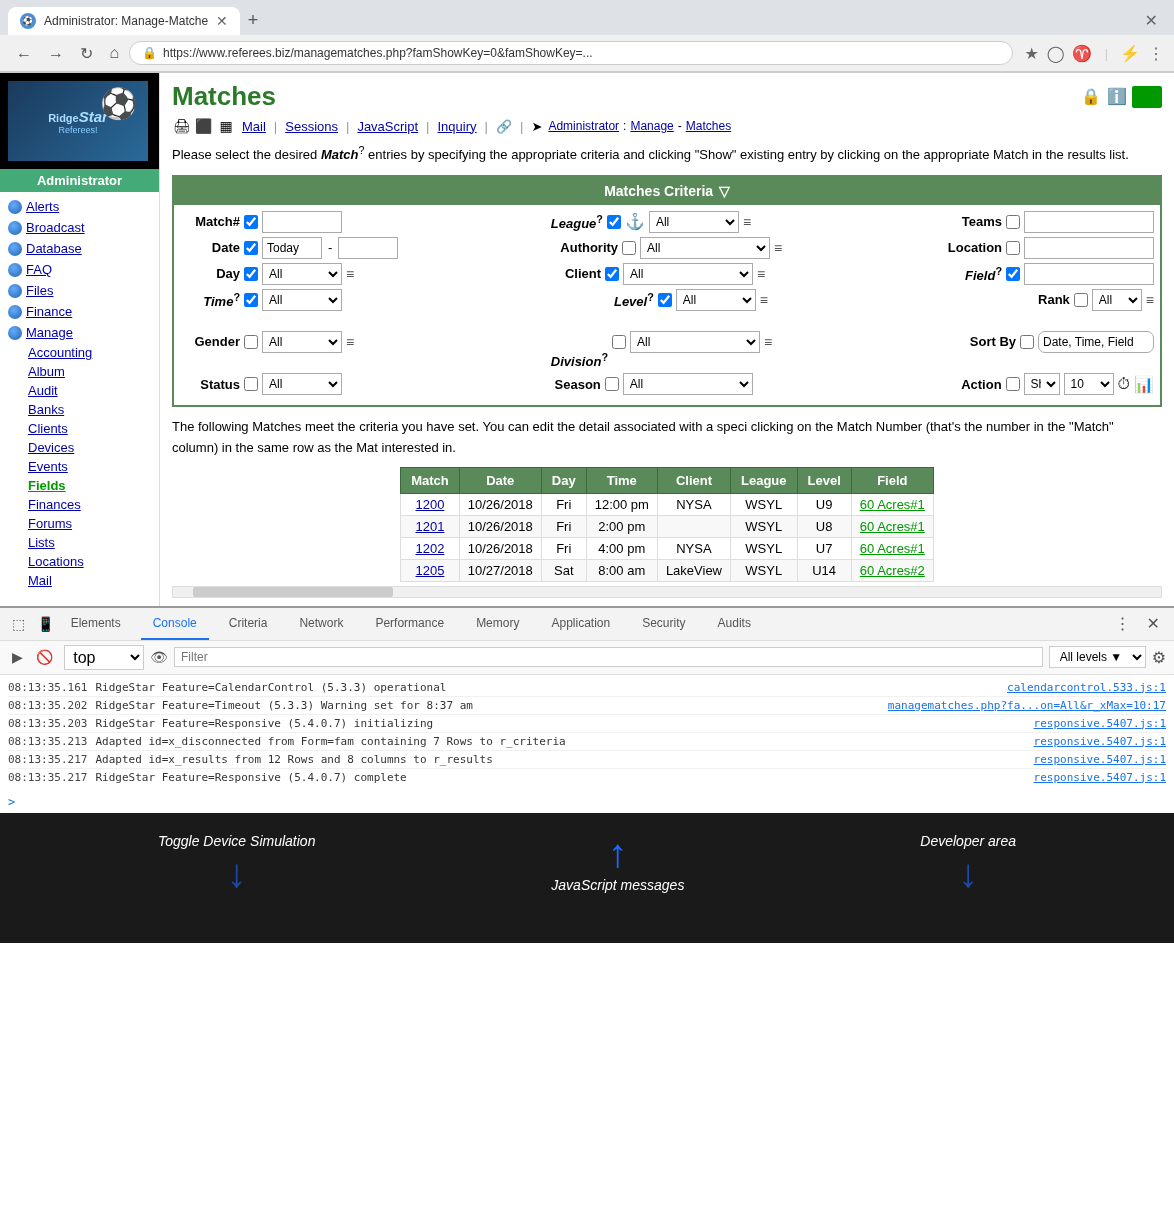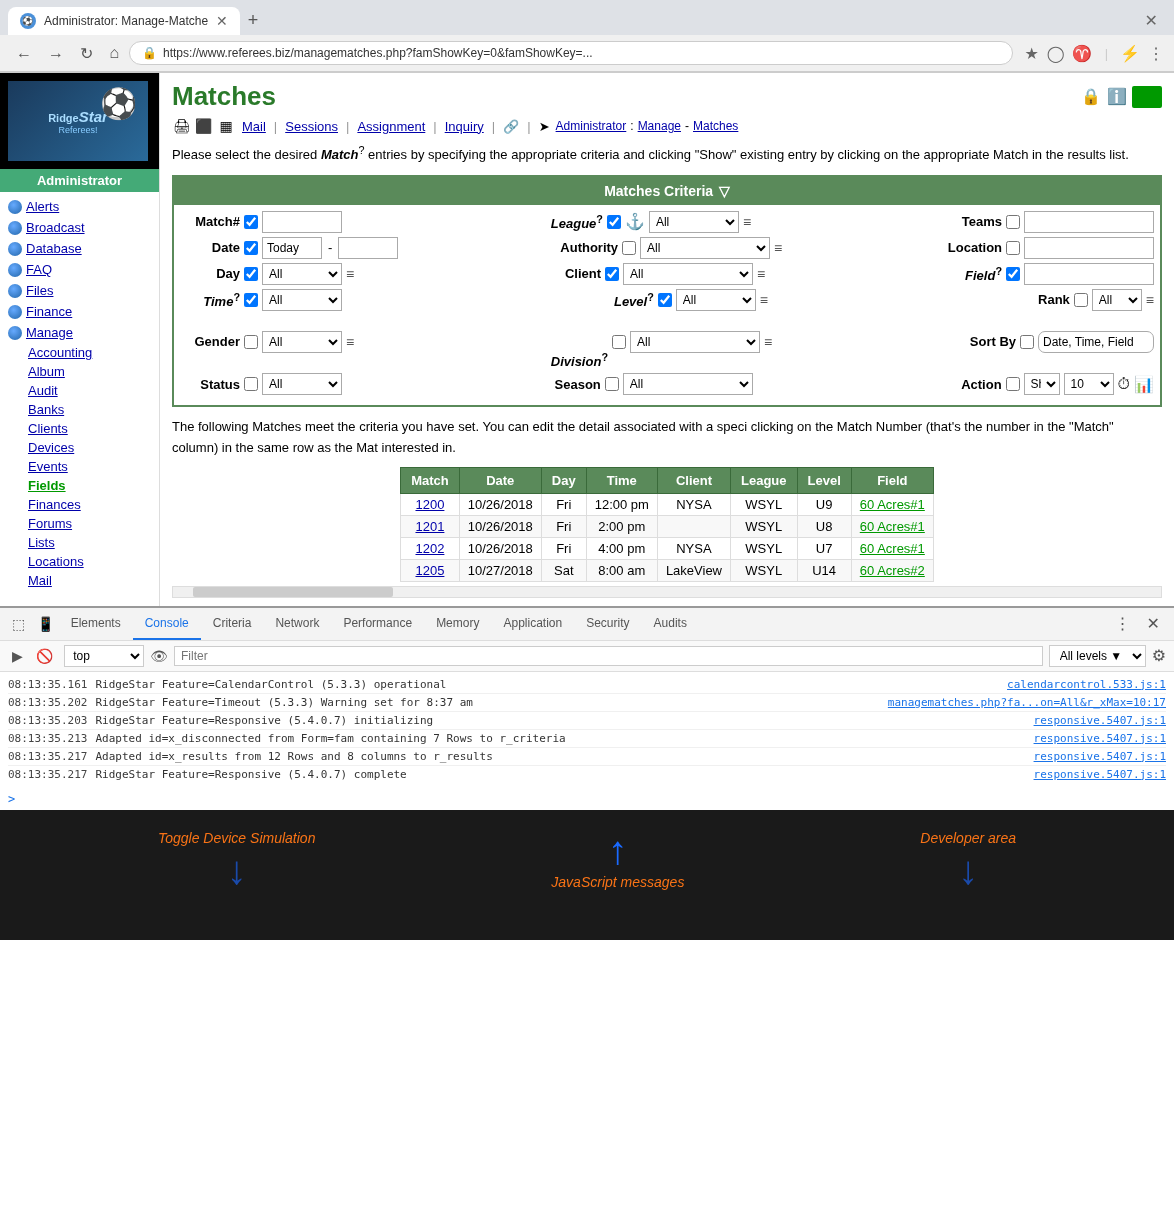--- a/index.html
+++ b/index.html
@@ -82,43 +82,43 @@
 
     
     .scroll-area { height: 12px; background: #f0f0f0; border: 1px solid #ddd; display: flex; align-items: center; margin-top: 4px; }
     .scroll-thumb { height: 10px; width: 200px; background: #ccc; margin-left: 20px; border-radius: 2px; cursor: pointer; }
 
     
     .devtools-panel { background: #fff; border-top: 2px solid #999; }
     .devtools-topbar { display: flex; align-items: center; background: #f3f3f3; border-bottom: 1px solid #ddd; padding: 0 8px; }
     .devtools-controls { display: flex; align-items: center; gap: 4px; padding: 4px 0; }
     .devtools-ctrl-btn { background: none; border: none; cursor: pointer; font-size: 14px; color: #555; padding: 2px 4px; }
-    .devtools-tabs { display: flex; flex: 1; }
+    .devtools-tabs { display: flex; flex: 1; gap: 8px; }
     .devtools-tab { padding: 8px 12px; font-size: 12px; cursor: pointer; color: #555; border-bottom: 2px solid transparent; }
     .devtools-tab.active { color: #1a73e8; border-bottom: 2px solid #1a73e8; }
     .devtools-tab-actions { display: flex; align-items: center; gap: 4px; margin-left: auto; }
     .devtools-tab-btn { background: none; border: none; cursor: pointer; color: #555; font-size: 16px; padding: 2px 6px; }
 
     .devtools-console-bar { display: flex; align-items: center; gap: 6px; padding: 4px 8px; background: #f9f9f9; border-bottom: 1px solid #ddd; }
-    .console-select { border: 1px solid #ccc; padding: 2px 4px; font-size: 12px; background: white; min-width: 80px; cursor: pointer; }
+    .console-select { border: 1px solid #ccc; padding: 2px 4px; font-size: 16px; background: white; min-width: 80px; cursor: pointer; }
     .console-filter { flex: 1; border: 1px solid #ccc; padding: 2px 6px; font-size: 12px; }
     .console-levels { border: 1px solid #ccc; padding: 2px 6px; font-size: 12px; background: white; cursor: pointer; }
     .console-gear { background: none; border: none; cursor: pointer; color: #555; font-size: 16px; margin-left: auto; }
 
     .console-output { background: #fff; padding: 4px 8px; font-family: monospace; font-size: 11px; }
     .console-line { display: flex; justify-content: space-between; padding: 2px 0; border-bottom: 1px solid #f0f0f0; align-items: baseline; }
     .console-line:last-child { border-bottom: none; }
     .console-timestamp { color: #444; margin-right: 8px; flex-shrink: 0; }
     .console-msg { color: #333; flex: 1; }
     .console-source { color: #1a73e8; text-decoration: underline; cursor: pointer; flex-shrink: 0; }
 
     
     .annotation-area { background: #1a1a1a; padding: 20px 40px; display: flex; justify-content: space-around; align-items: flex-start; min-height: 130px; }
     .annotation { display: flex; flex-direction: column; align-items: center; gap: 4px; }
-    .annotation-text { color: #f97316; font-size: 14px; font-style: italic; text-align: center; }
+    .annotation-text { color: #ffffff; font-size: 14px; font-style: italic; text-align: center; }
   </style>
 </head>
 <body>
 
 <div class="browser-chrome">
   <div class="tab-bar">
     <div class="tab">
       <div class="tab-favicon">⚽</div>
       <span class="tab-title">Administrator: Manage-Matche</span>
       <span class="tab-close">✕</span>
@@ -220,21 +220,21 @@
     <div class="toolbar">
       <div class="toolbar-icons">
         <span class="toolbar-icon-btn">🖨</span>
         <span class="toolbar-icon-btn">⬛</span>
         <span class="toolbar-icon-btn">▦</span>
       </div>
       <span class="toolbar-link">Mail</span>
       <span class="toolbar-sep">|</span>
       <span class="toolbar-link">Sessions</span>
       <span class="toolbar-sep">|</span>
-      <span class="toolbar-link">Assignment</span>
+      <span class="toolbar-link">JavaScript</span>
       <span class="toolbar-sep">|</span>
       <span class="toolbar-link">Inquiry</span>
       <span class="toolbar-sep">|</span>
       <span>🔗</span>
       <span class="toolbar-sep">|</span>
       <span>➤</span>
       <div class="toolbar-breadcrumb">
         <span class="toolbar-link">Administrator</span>
         <span>:</span>
         <span class="toolbar-link">Manage</span>

